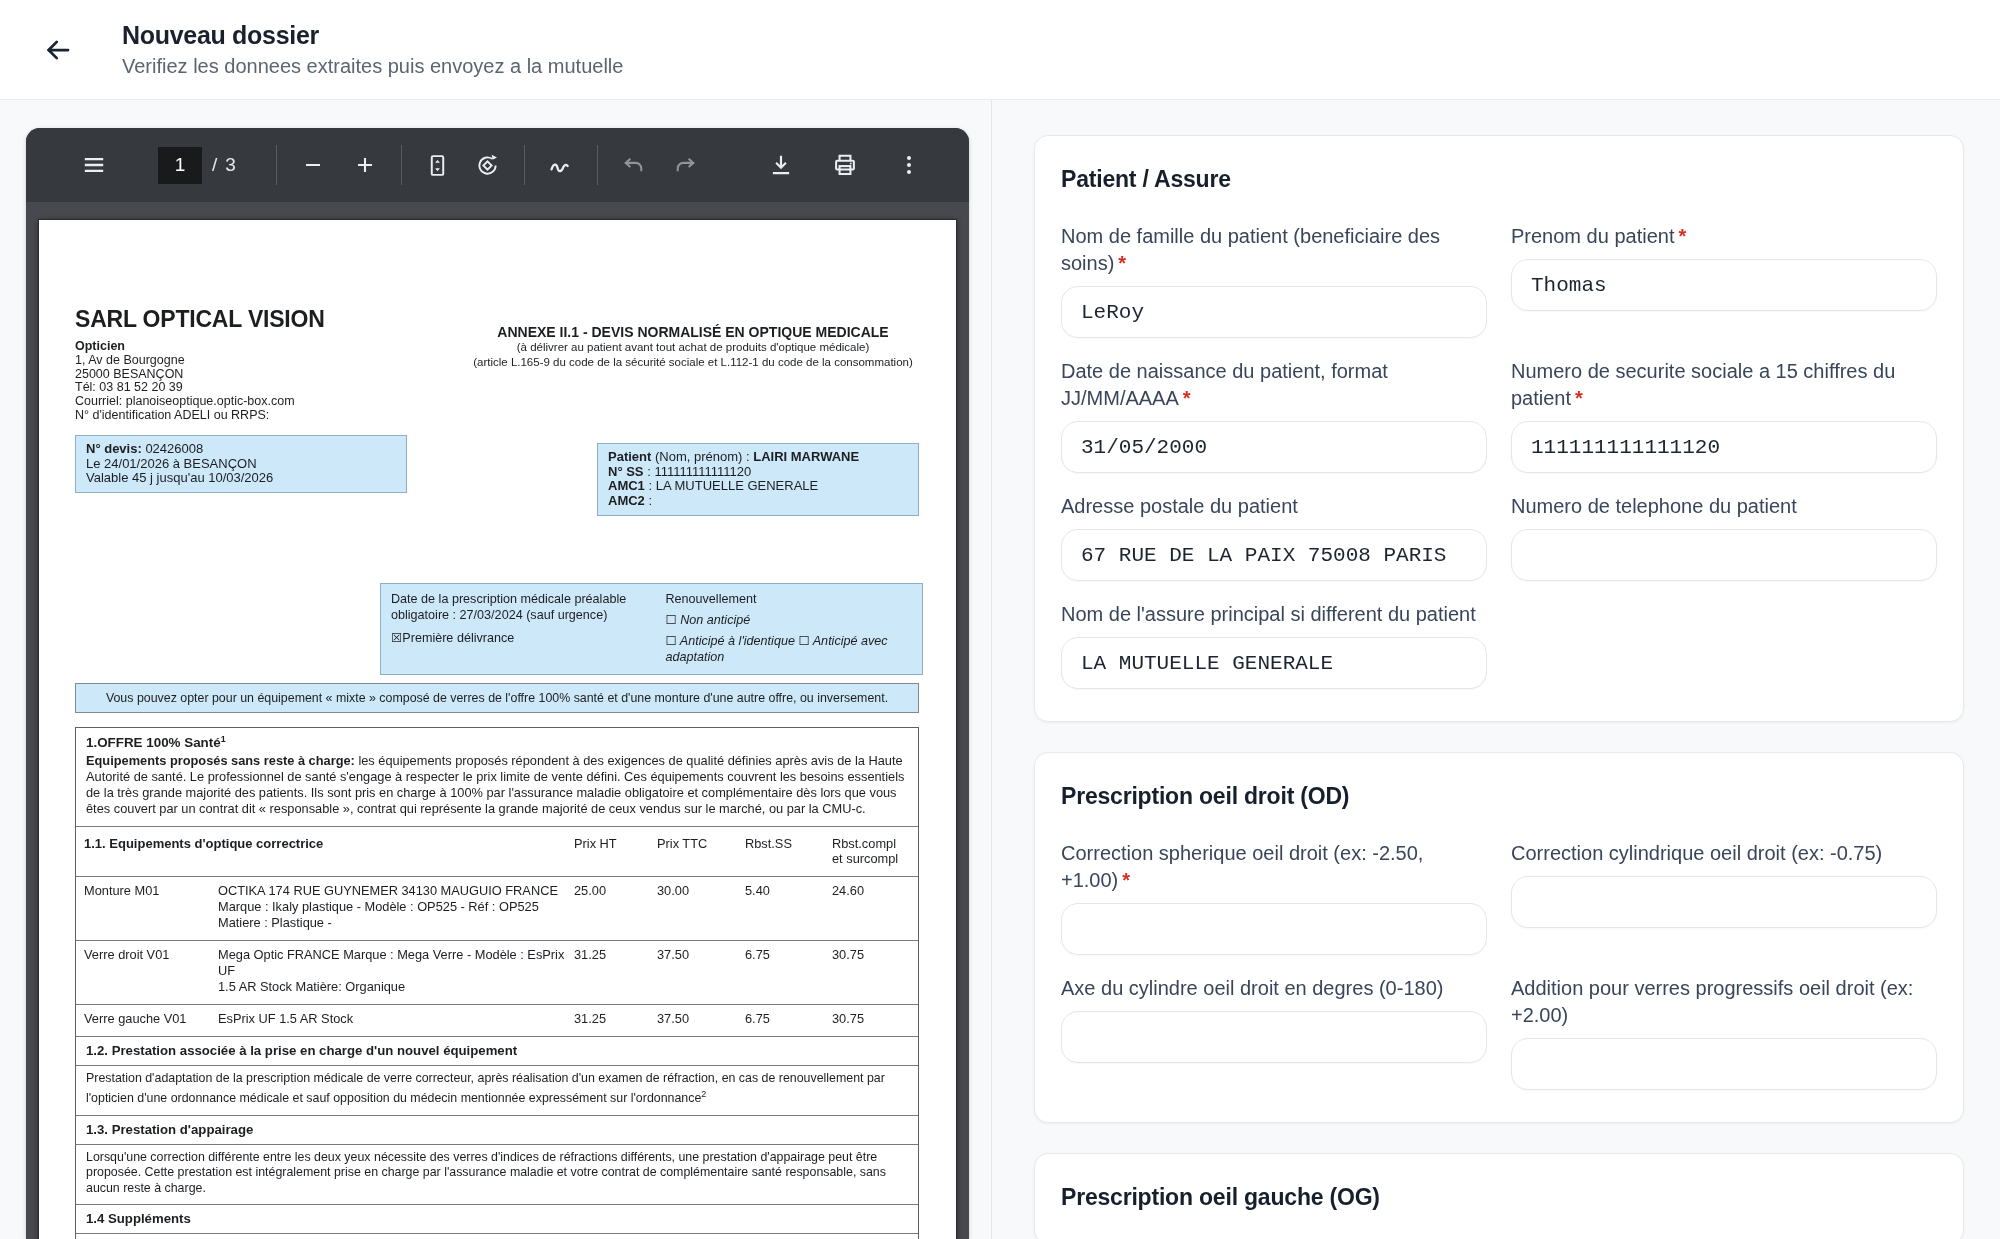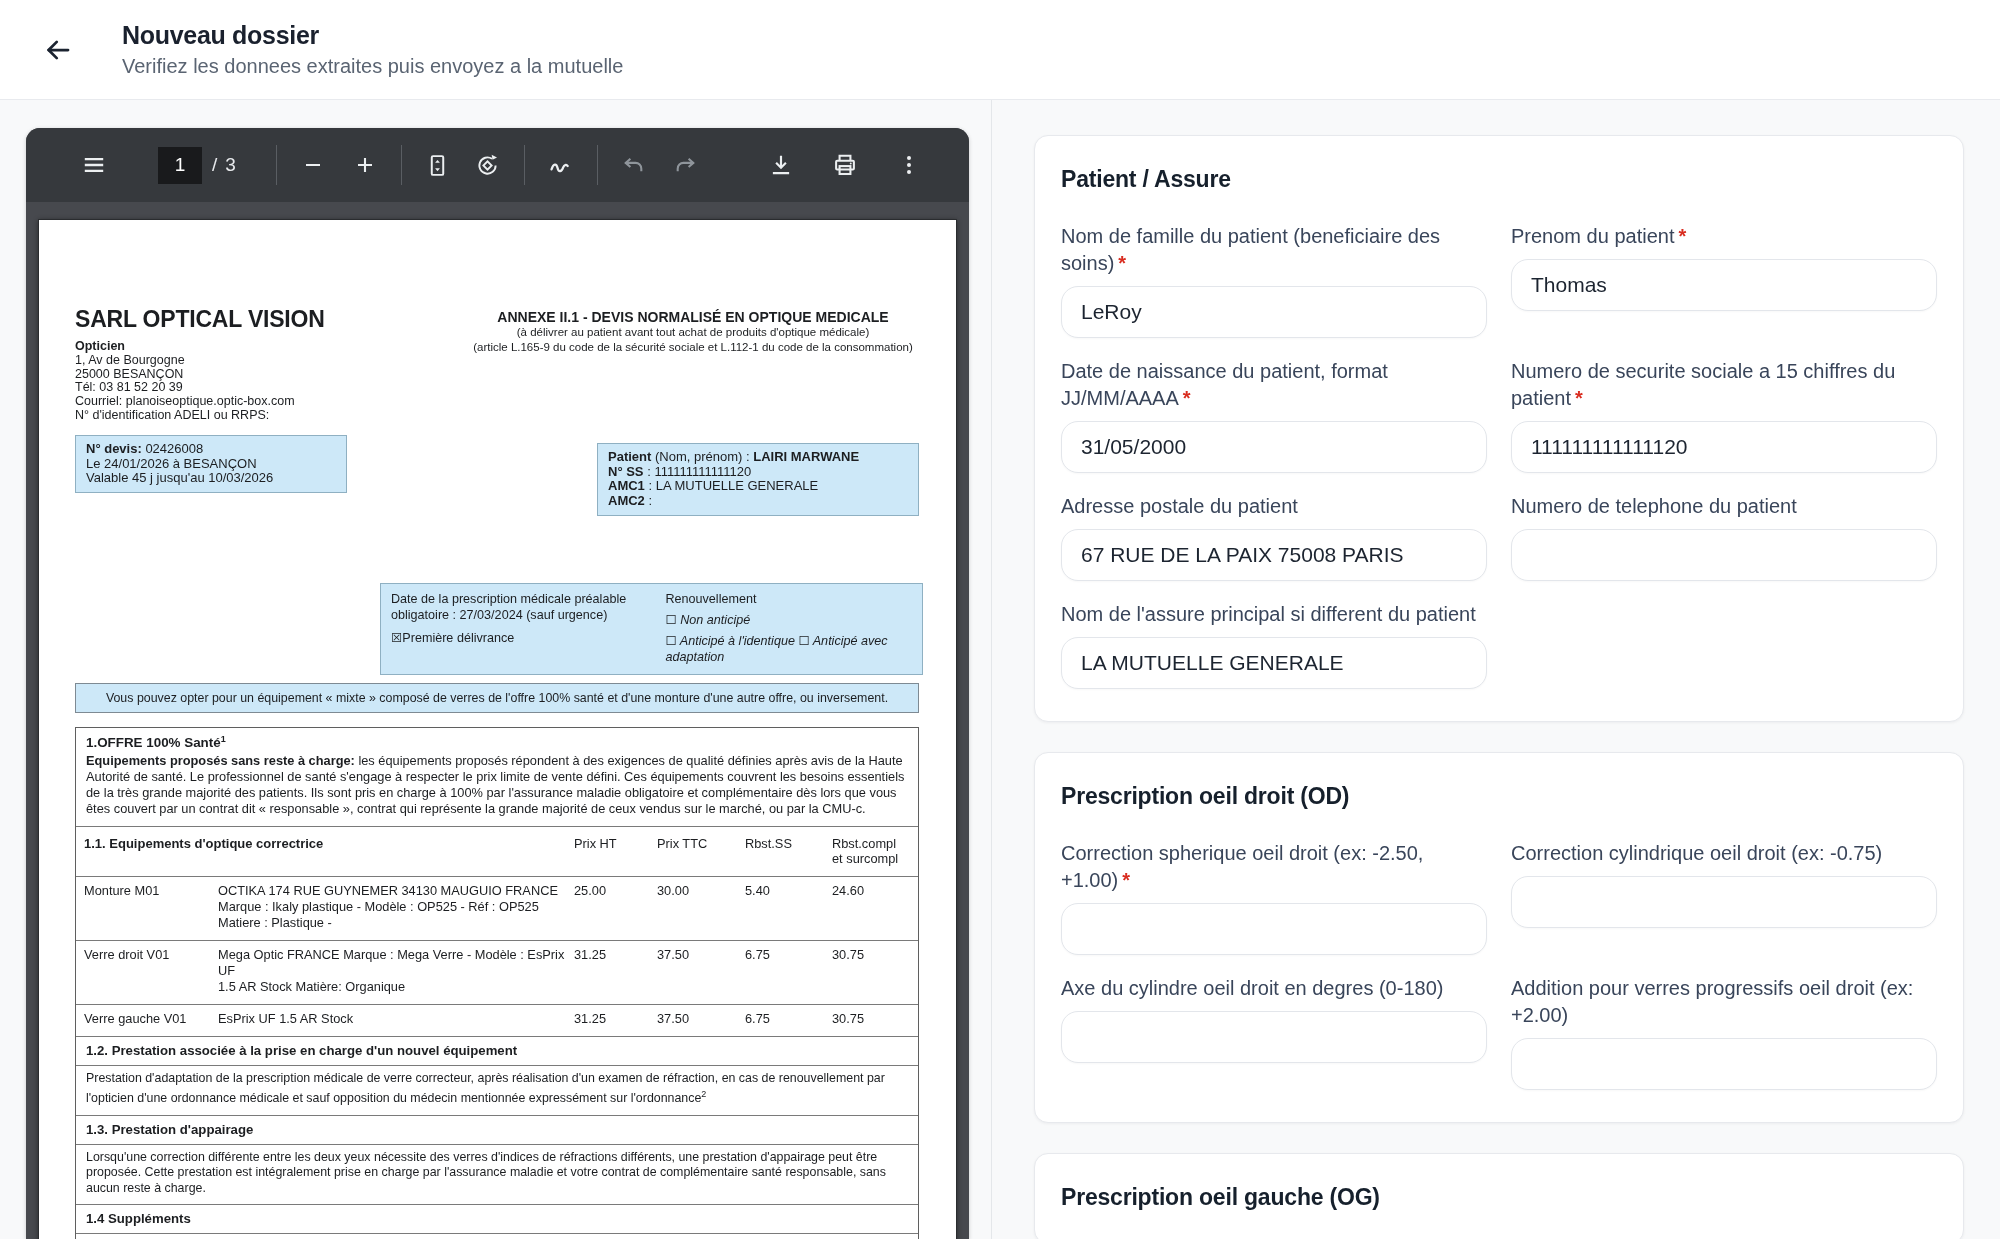--- a/index.html
+++ b/index.html
@@ -29,27 +29,27 @@
 
   .pdf-canvas { flex:1; padding:17px 12px 0; }
   .pdf-page { width:919px; height:1100px; background:#fff; border:1px solid #2a2c2f; box-shadow:0 1px 5px rgba(0,0,0,.45); }
 
   
   .doc { padding:86px 37px 0 36px; color:#1c1e21; }
   .doc-head { display:flex; justify-content:space-between; }
   .vendor-name { font-size:23px; font-weight:700; letter-spacing:-.2px; margin-bottom:7px; }
   .vendor-line { font-size:12.5px; line-height:13.8px; }
   .vendor-line.b { font-weight:700; }
-  .annexe { width:452px; text-align:center; margin-top:3px; }
+  .annexe { width:452px; text-align:center; margin-top:18px; }
   .annexe-title { font-size:14px; font-weight:700; line-height:16px; }
   .annexe-line { font-size:11.5px; line-height:14.5px; }
 
   .bluebox { background:#cde8f8; border:1px solid #8fb0c2; padding:6px 10px; font-size:13px; line-height:14.8px; }
   .boxes-row { display:flex; justify-content:space-between; align-items:flex-start; margin-top:12px; }
-  .devis-box { width:272px; }
+  .devis-box { width:332px; }
   .patient-box { width:322px; margin-top:8px; }
 
   .rx-box { width:543px; margin-left:305px; margin-top:67px; display:flex; padding:7px 6px 9px 10px; }
   .rx-left { width:266px; font-size:12.6px; line-height:16px; }
   .rx-first { margin-top:7px; }
   .rx-right { width:252px; margin-left:10px; font-size:12.6px; line-height:16px; }
   .rx-right .opt { margin-top:5px;font-style:italic; }
 
   .banner { margin-top:8px; background:#cde8f8; border:1px solid #7e8a93; text-align:center; font-size:12.4px; padding:7px 4px; }
 
@@ -74,21 +74,21 @@
 
   .tot-row { padding:7px 0 8px; }
   .tot-label { grid-column:1/3; font-weight:700; font-size:13px; padding-left:8px; }
 
   
   .card { background:#fff; border:1px solid #e7e9ed; border-radius:14px; padding:24px 26px 32px; box-shadow:0 1px 3px rgba(16,24,40,.05); margin-bottom:30px; }
   .card-title { font-size:23px; font-weight:600; color:#16202c; letter-spacing:-.2px; padding-top:6px; }
   .fgrid { display:grid; grid-template-columns:1fr 1fr; column-gap:24px; row-gap:20px; margin-top:30px; align-items:start; }
   .flabel { font-size:20px; line-height:27px; color:#39455a; margin-bottom:9px; }
   .req { color:#d92d20; margin-left:4px; font-weight:600; }
-  .finput { width:100%; height:52px; border:1.5px solid #e3e6eb; border-radius:17px; background:#fff; font-family:Liberation Sans, sans-serif; font-size:21px; color:#1c2430; padding:0 19px; outline:none; box-shadow:0 1px 2px rgba(16,24,40,.03); }
+  .finput { width:100%; height:52px; border:1.5px solid #e3e6eb; border-radius:17px; background:#fff; font-family:Liberation Mono, monospace; font-size:21px; color:#1c2430; padding:0 19px; outline:none; box-shadow:0 1px 2px rgba(16,24,40,.03); }
   .col1 { grid-column:1; }
   svg { display:block; }
 </style>
 </head>
 <body>
 
 <div class="app-header">
   <button class="back-btn">
     <span>
       <svg width="30" height="30" viewBox="0 0 24 24" fill="none" stroke="#1b2330" stroke-width="2.2" stroke-linecap="round" stroke-linejoin="round">

